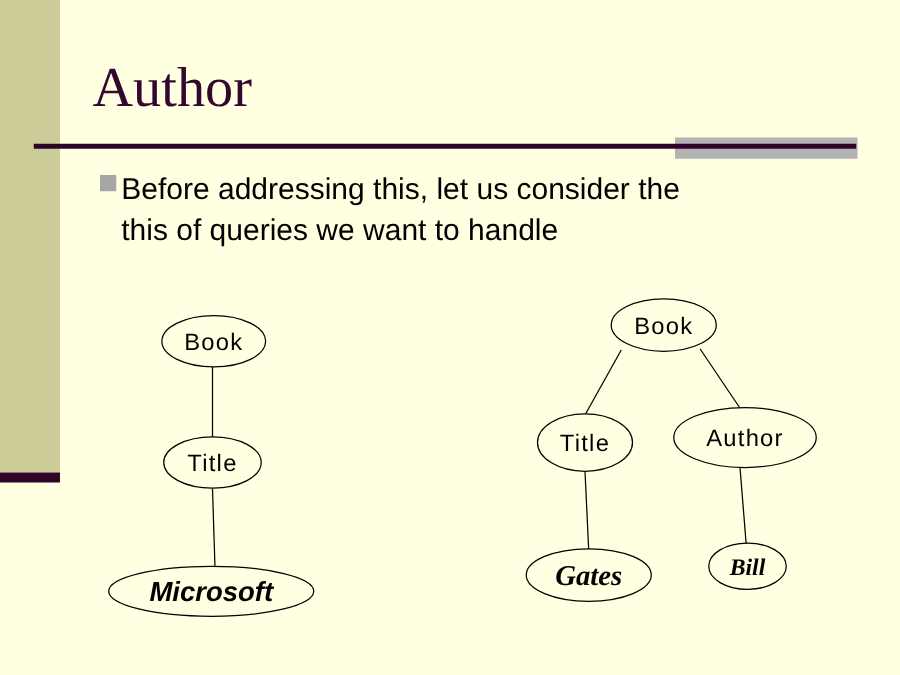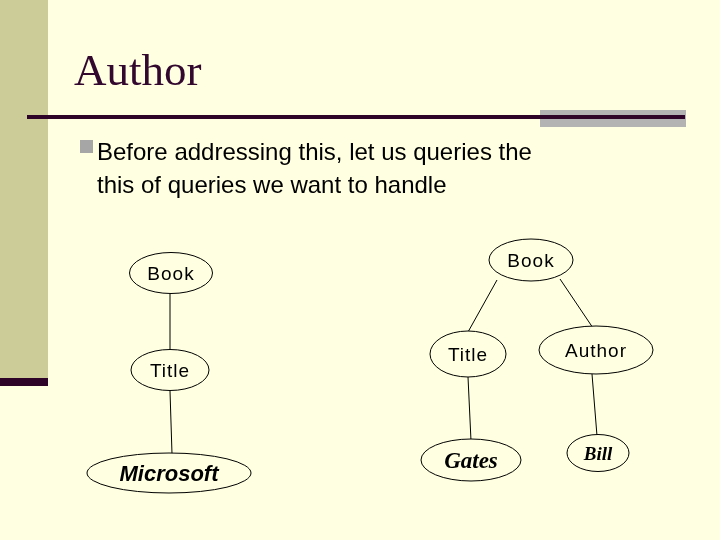--- a/index.html
+++ b/index.html
@@ -90,21 +90,21 @@
   <div class="sidebar-band"></div>
   <div class="sidebar-underline"></div>
 
   <div class="slide-title">Author</div>
 
   <div class="divider-accent"></div>
   <div class="divider-line"></div>
 
   <div class="bullet-marker"></div>
   <div class="bullet-text">
-    <div>Before addressing this, let us queries the</div>
+    <div>Before addressing this, let us consider the</div>
     <div>this of queries we want to handle</div>
   </div>
 
   <svg class="tree-svg" viewBox="0 0 720 540">
 
     <line x1="170" y1="293" x2="170" y2="350"></line>
     <line x1="170" y1="391" x2="172" y2="454"></line>
 
     <line x1="497" y1="280" x2="468" y2="332"></line>
     <line x1="560" y1="279" x2="593" y2="328"></line>

